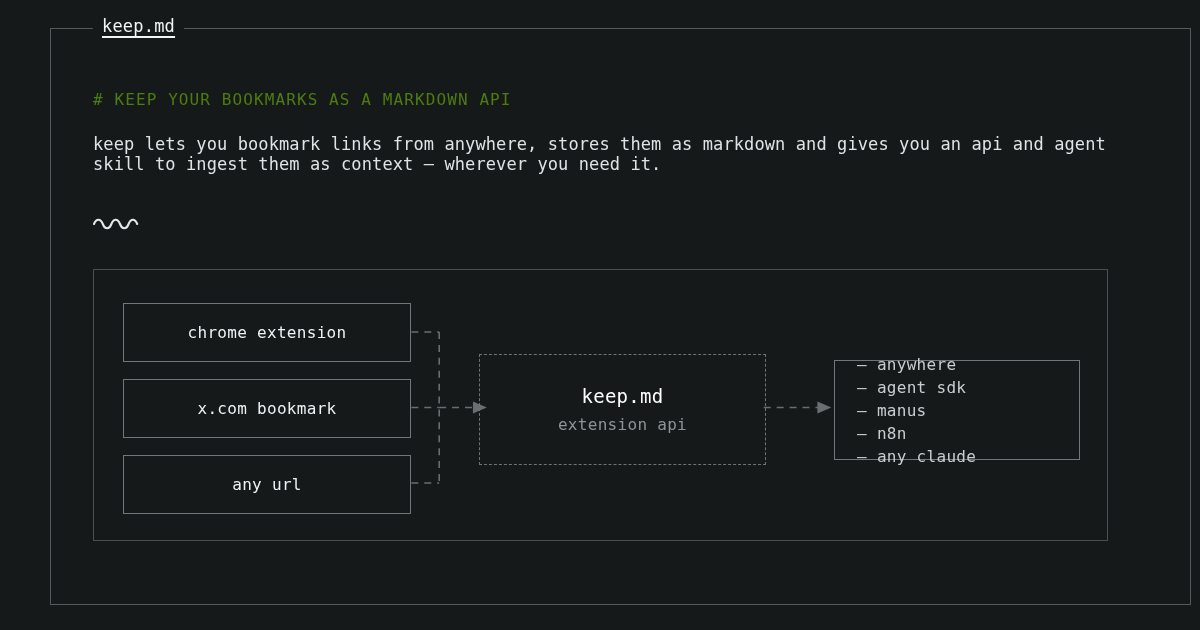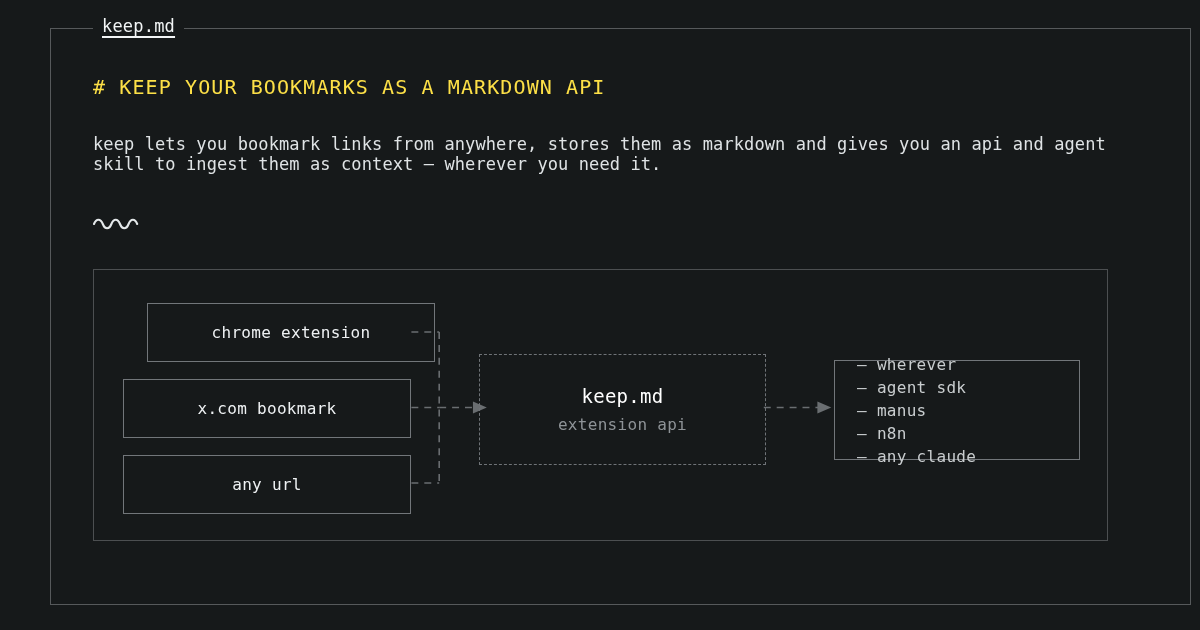--- a/index.html
+++ b/index.html
@@ -38,24 +38,24 @@
     text-decoration: underline;
     text-underline-offset: 4px;
     text-decoration-thickness: 1.5px;
     white-space: nowrap;
   }
 
   
   .heading {
     position: absolute;
     left: 42px;
-    top: 46px;
-    font-size: 20px;
+    top: 61px;
+    font-size: 16px;
     letter-spacing: 1.1px;
-    color: #fde047;
+    color: #4d7c0f;
     white-space: nowrap;
   }
   .body-copy {
     position: absolute;
     left: 42px;
     top: 105px;
     width: 1020px;
     font-size: 17px;
     line-height: 20px;
     color: #dfe3e5;
@@ -92,21 +92,21 @@
   
   .src {
     left: 29px;
     width: 288px;
     height: 59px;
     border: 1px solid #72767a;
     font-size: 16px;
     color: #eef1f3;
     letter-spacing: 0.3px;
   }
-  .src-1 { top: 33px; margin-left: 24px; }
+  .src-1 { top: 33px; }
   .src-2 { top: 109px; }
   .src-3 { top: 185px; }
 
   
   .hub {
     left: 385px;
     top: 84px;
     width: 287px;
     height: 111px;
     border: 1px dashed #6f7377;
@@ -203,21 +203,21 @@
     </div>
 
     <div class="node hub">
       <span class="hub-title">keep.md</span>
       <span class="hub-sub">extension api</span>
     </div>
 
     <div class="node consumers">
       <div class="consumer-item">
         <span class="dash">—</span>
-        <span>wherever</span>
+        <span>anywhere</span>
       </div>
       <div class="consumer-item">
         <span class="dash">—</span>
         <span>agent sdk</span>
       </div>
       <div class="consumer-item">
         <span class="dash">—</span>
         <span>manus</span>
       </div>
       <div class="consumer-item">

